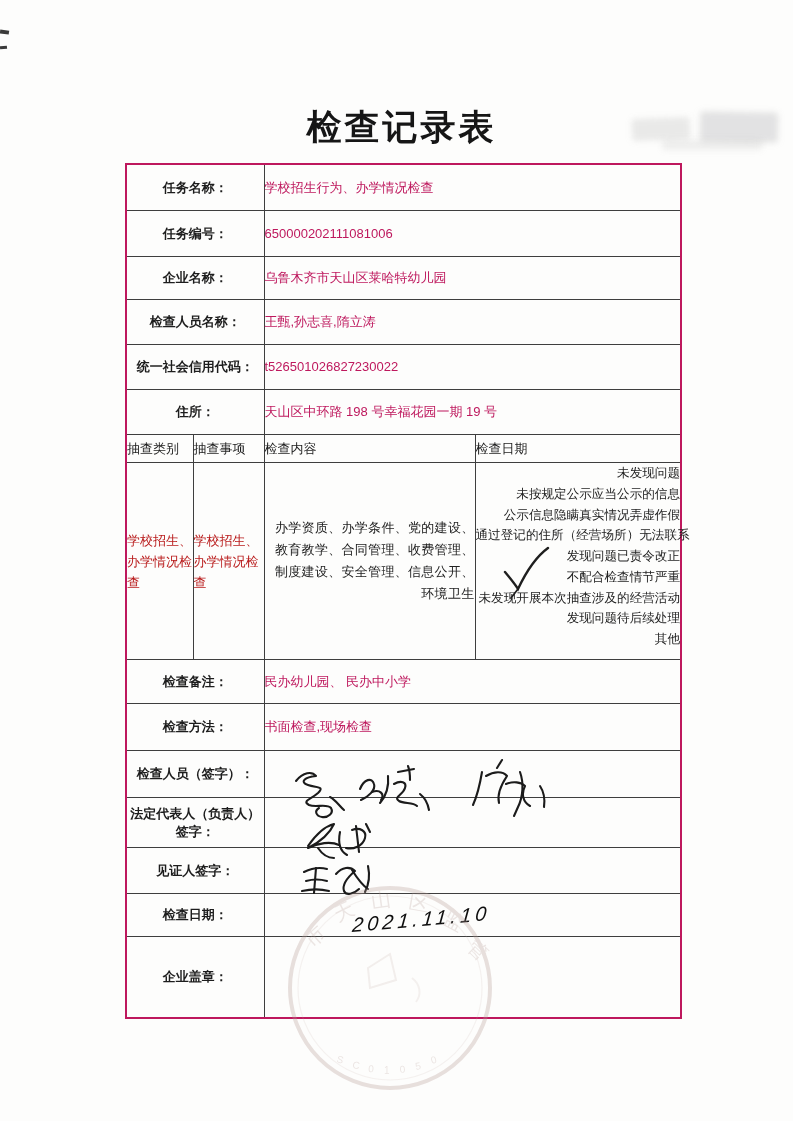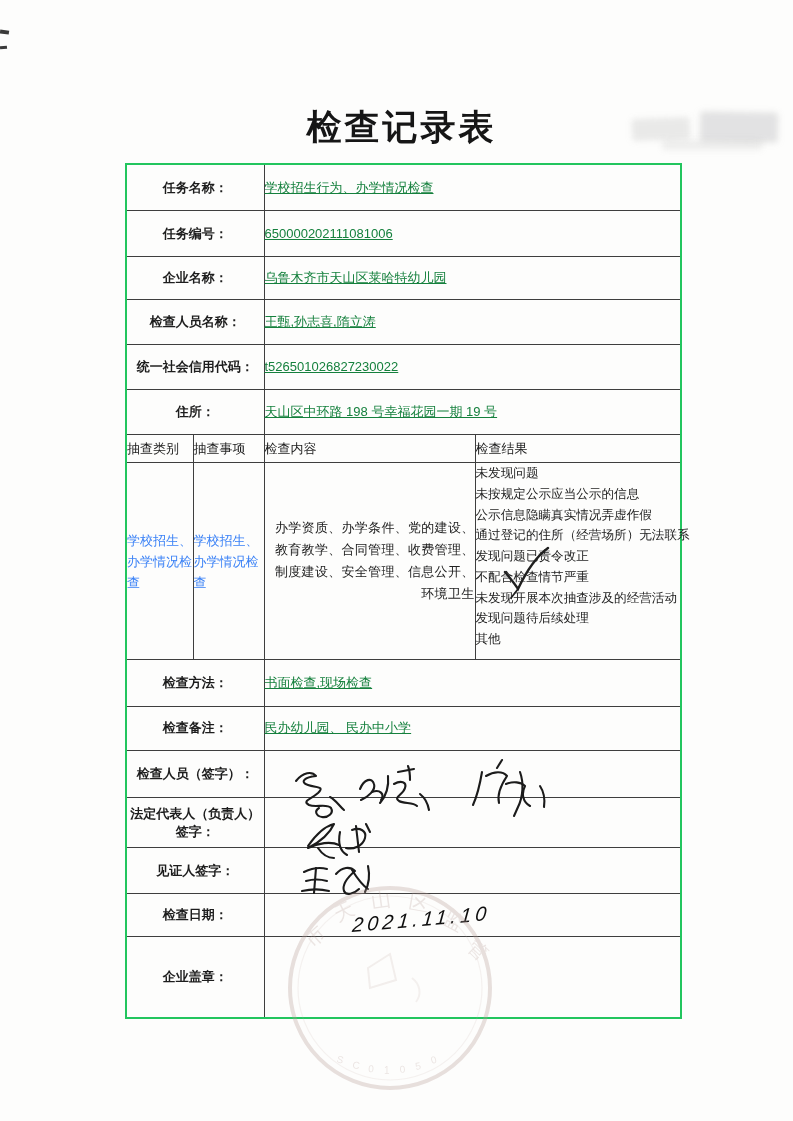--- a/index.html
+++ b/index.html
@@ -32,45 +32,45 @@
     width:555px;height:856px;
     border-collapse:collapse;table-layout:fixed;
     background:transparent;
   }
   table.form td,table.form th{
     border:1.5px solid #3e3e3e;
     font-size:13px;
     padding:0;
     overflow:visible;
   }
-  table.form{border:2px solid #22c55e;}
+  table.form{border:2px solid #be185d;}
   td.flabel{
     text-align:center;font-weight:bold;color:#1d1d1d;
     padding:0 6px;line-height:18px;
   }
   td.fvalue{
-    text-align:left;padding:0 0 0 6px;color:#15803d;text-decoration:underline;
+    text-align:left;padding:0 0 0 6px;color:#be185d;
   }
   th.ihead{
     text-align:left;font-weight:normal;color:#1d1d1d;font-size:13px;
   }
   td.icat,td.iitem{
     vertical-align:middle;text-align:left;
-    padding:0 3px 0 5px;line-height:21px;color:#3b82f6;
+    padding:0 3px 0 5px;line-height:21px;color:#b91c1c;
   }
   td.icontent{
     vertical-align:middle;text-align:right;
     padding:0 5px 0 6px;line-height:22px;color:#222;
     letter-spacing:0.3px;
   }
   td.iresults{
     vertical-align:top;padding:3px 0 0 4px;color:#222;
   }
   .result-line{
-    line-height:20.7px;font-size:12.6px;white-space:nowrap;
+    line-height:20.7px;font-size:12.6px;white-space:nowrap;text-align:right;
   }
   
   .ink-layer{position:absolute;left:0;top:0;width:793px;height:1121px;pointer-events:none;}
   .hw-date{
     position:absolute;left:352px;top:908px;
     font-size:20px;font-style:italic;letter-spacing:4px;
     color:#0e0e0e;
     transform:rotate(-5deg) skewX(-10deg);
     white-space:nowrap;
   }
@@ -119,46 +119,46 @@
     </tr>
     <tr style="height:44px">
       <td colspan="2" class="flabel">住所：</td>
       <td colspan="2" class="fvalue">天山区中环路 198 号幸福花园一期 19 号</td>
     </tr>
 
     <tr style="height:27px">
       <th class="ihead">抽查类别</th>
       <th class="ihead">抽查事项</th>
       <th class="ihead">检查内容</th>
-      <th class="ihead">检查结果</th>
+      <th class="ihead">检查日期</th>
     </tr>
     <tr style="height:190px">
       <td class="icat">学校招生、办学情况检查</td>
       <td class="iitem">学校招生、办学情况检查</td>
       <td class="icontent">办学资质、办学条件、党的建设、教育教学、合同管理、收费管理、制度建设、安全管理、信息公开、环境卫生</td>
       <td class="iresults">
         <div class="result-line">未发现问题</div>
         <div class="result-line">未按规定公示应当公示的信息</div>
         <div class="result-line">公示信息隐瞒真实情况弄虚作假</div>
         <div class="result-line">通过登记的住所（经营场所）无法联系</div>
         <div class="result-line">发现问题已责令改正</div>
         <div class="result-line">不配合检查情节严重</div>
         <div class="result-line">未发现开展本次抽查涉及的经营活动</div>
         <div class="result-line">发现问题待后续处理</div>
         <div class="result-line">其他</div>
       </td>
     </tr>
 
+    <tr style="height:42px">
+      <td colspan="2" class="flabel">检查备注：</td>
+      <td colspan="2" class="fvalue">民办幼儿园、 民办中小学</td>
+    </tr>
     <tr style="height:45px">
       <td colspan="2" class="flabel">检查方法：</td>
       <td colspan="2" class="fvalue">书面检查,现场检查</td>
-    </tr>
-    <tr style="height:42px">
-      <td colspan="2" class="flabel">检查备注：</td>
-      <td colspan="2" class="fvalue">民办幼儿园、 民办中小学</td>
     </tr>
     <tr style="height:46px">
       <td colspan="2" class="flabel">检查人员（签字）：</td>
       <td colspan="2" class="fvalue"></td>
     </tr>
     <tr style="height:48px">
       <td colspan="2" class="flabel">法定代表人（负责人）签字：</td>
       <td colspan="2" class="fvalue"></td>
     </tr>
     <tr style="height:44px">

